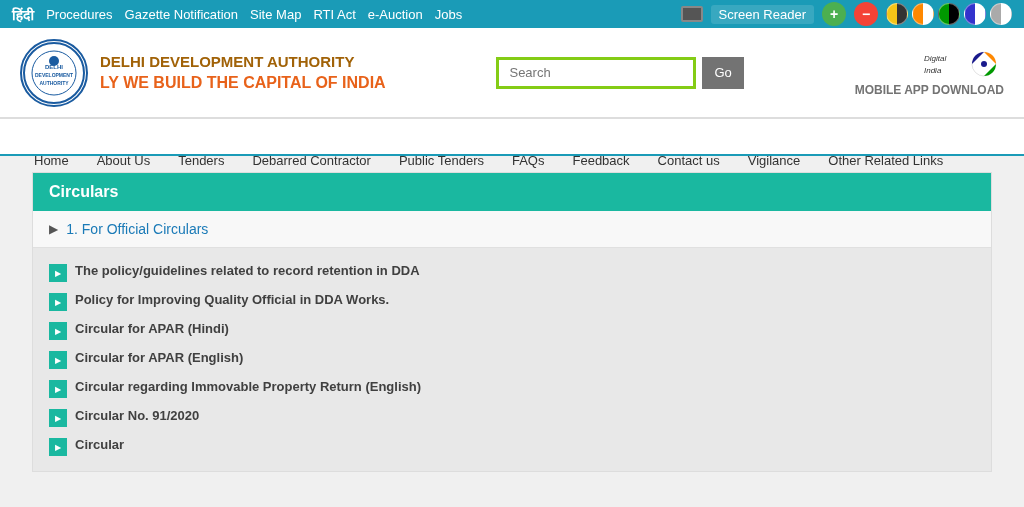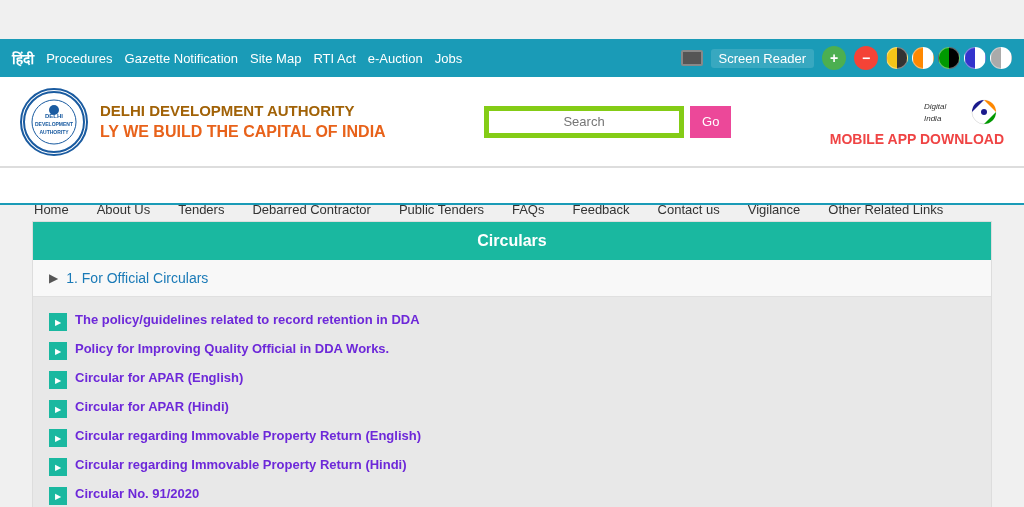--- a/index.html
+++ b/index.html
@@ -6,22 +6,21 @@
     body { font-family: Arial, sans-serif; font-size: 13px; background: #f0f0f0; }
 
     
     #top-bar {
       background: #1a9bb7;
       color: white;
       display: flex;
       align-items: center;
       justify-content: space-between;
       padding: 9px 12px;
-      height: 38px;
-      margin-top: 39px;
+      height: 28px;
     }
     #top-bar-left { display: flex; align-items: center; gap: 12px; }
     #top-bar-left a, #top-bar-left span {
       color: white; text-decoration: none; font-size: 13px; cursor: pointer;
     }
     #top-bar-left .hindi { font-size: 14px; font-weight: bold; }
     #top-bar-right { display: flex; align-items: center; gap: 8px; }
     .screen-reader-btn {
       display: flex; align-items: center; gap: 5px;
       background: #fff2; border: none; color: white; cursor: pointer;
@@ -56,25 +55,25 @@
       display: flex; align-items: center; justify-content: center;
       font-size: 8px; color: #1a5ba0; text-align: center;
       font-weight: bold; overflow: hidden;
     }
     #site-title { line-height: 1.4; }
     #site-name { color: #a16207; font-weight: bold; font-size: 15px; }
     #site-tagline { color: #e8621a; font-weight: bold; font-size: 16px; }
 
     #search-area { display: flex; align-items: center; gap: 6px; }
     #search-input {
-      border: 5px solid #84cc16; padding: 5px 10px; font-size: 13px;
-      width: 200px; height: 32px; text-align: center;
+      border: 3px solid #84cc16; padding: 5px 10px; font-size: 13px;
+      width: 200px; height: 32px;
     }
     #go-btn {
-      background: #ec4899; color: white; border: none;
+      background: #737373; color: white; border: none;
       padding: 5px 12px; cursor: pointer; height: 32px; font-size: 13px;
     }
 
     #mobile-app { text-align: right; }
     #digital-india-logo {
       display: flex; flex-direction: column; align-items: flex-end;
     }
     #mobile-app-text { color: #e8621a; font-weight: bold; font-size: 12px; }
 
     
@@ -103,21 +102,20 @@
       border: 1px solid #ddd;
       max-width: 960px;
       margin: 0 auto;
     }
     #circulars-header {
       background: #1ab8a0;
       color: white;
       padding: 10px 16px;
       font-size: 16px;
       font-weight: bold;
-      text-align: center;
     }
     #official-circulars-row {
       display: flex; align-items: center;
       padding: 10px 16px;
       background: #f8f8f8;
       border-bottom: 1px solid #e0e0e0;
       cursor: pointer;
     }
     #official-circulars-row .arrow {
       color: #555; margin-right: 8px; font-size: 12px;
@@ -139,21 +137,21 @@
       width: 18px; height: 18px; background: #1ab8a0;
       display: flex; align-items: center; justify-content: center;
       flex-shrink: 0; margin-top: 1px;
     }
     .list-bullet::after {
       content: '▶';
       color: white;
       font-size: 8px;
     }
     .list-item a {
-      color: #6d28d9; text-decoration: none; font-size: 13px;
+      color: #404040; text-decoration: none; font-size: 13px;
       font-weight: bold;
     }
   </style>
 </head>
 <body>
 
 <div id="top-bar">
   <div id="top-bar-left">
     <span class="hindi">हिंदी</span>
     <span>Procedures</span>
@@ -210,21 +208,21 @@
           <text x="0" y="24" font-size="8" fill="#333" font-style="italic">India</text>
 
           <circle cx="60" cy="15" r="12" fill="none" stroke="#eee" stroke-width="1"></circle>
           <path d="M60,3 A12,12 0 0,1 72,15" fill="#ff8800"></path>
           <path d="M72,15 A12,12 0 0,1 60,27" fill="#009900"></path>
           <path d="M60,27 A12,12 0 0,1 48,15" fill="#ffffff" stroke="#ccc" stroke-width="0.5"></path>
           <path d="M48,15 A12,12 0 0,1 60,3" fill="#1a1a8c"></path>
           <circle cx="60" cy="15" r="3" fill="#1a1a8c"></circle>
         </svg>
       </div>
-      <div id="mobile-app-text" style="color:#ef4444;font-weight:bold;font-size:14px;text-align:right;cursor:pointer;">MOBILE APP DOWNLOAD</div>
+      <div id="mobile-app-text" style="color:#737373;font-weight:bold;font-size:12px;text-align:right;cursor:pointer;">MOBILE APP DOWNLOAD</div>
     </div>
   </div>
 </div>
 
 <nav id="nav">
   <a class="nav-item">Home</a>
   <a class="nav-item">About Us</a>
   <a class="nav-item">Tenders</a>
   <a class="nav-item">Debarred Contractor</a>
   <a class="nav-item">Public Tenders</a>
@@ -250,36 +248,32 @@
       <div class="list-item">
         <div class="list-bullet"></div>
         <a>The policy/guidelines related to record retention in DDA</a>
       </div>
       <div class="list-item">
         <div class="list-bullet"></div>
         <a>Policy for Improving Quality Official in DDA Works.</a>
       </div>
       <div class="list-item">
         <div class="list-bullet"></div>
+        <a>Circular for APAR (Hindi)</a>
+      </div>
+      <div class="list-item">
+        <div class="list-bullet"></div>
         <a>Circular for APAR (English)</a>
       </div>
       <div class="list-item">
         <div class="list-bullet"></div>
-        <a>Circular for APAR (Hindi)</a>
-      </div>
-      <div class="list-item">
-        <div class="list-bullet"></div>
         <a>Circular regarding Immovable Property Return (English)</a>
       </div>
       <div class="list-item">
         <div class="list-bullet"></div>
-        <a>Circular regarding Immovable Property Return (Hindi)</a>
-      </div>
-      <div class="list-item">
-        <div class="list-bullet"></div>
         <a>Circular No. 91/2020</a>
       </div>
       <div class="list-item">
         <div class="list-bullet"></div>
         <a>Circular</a>
       </div>
     </div>
   </div>
 </div>
 

